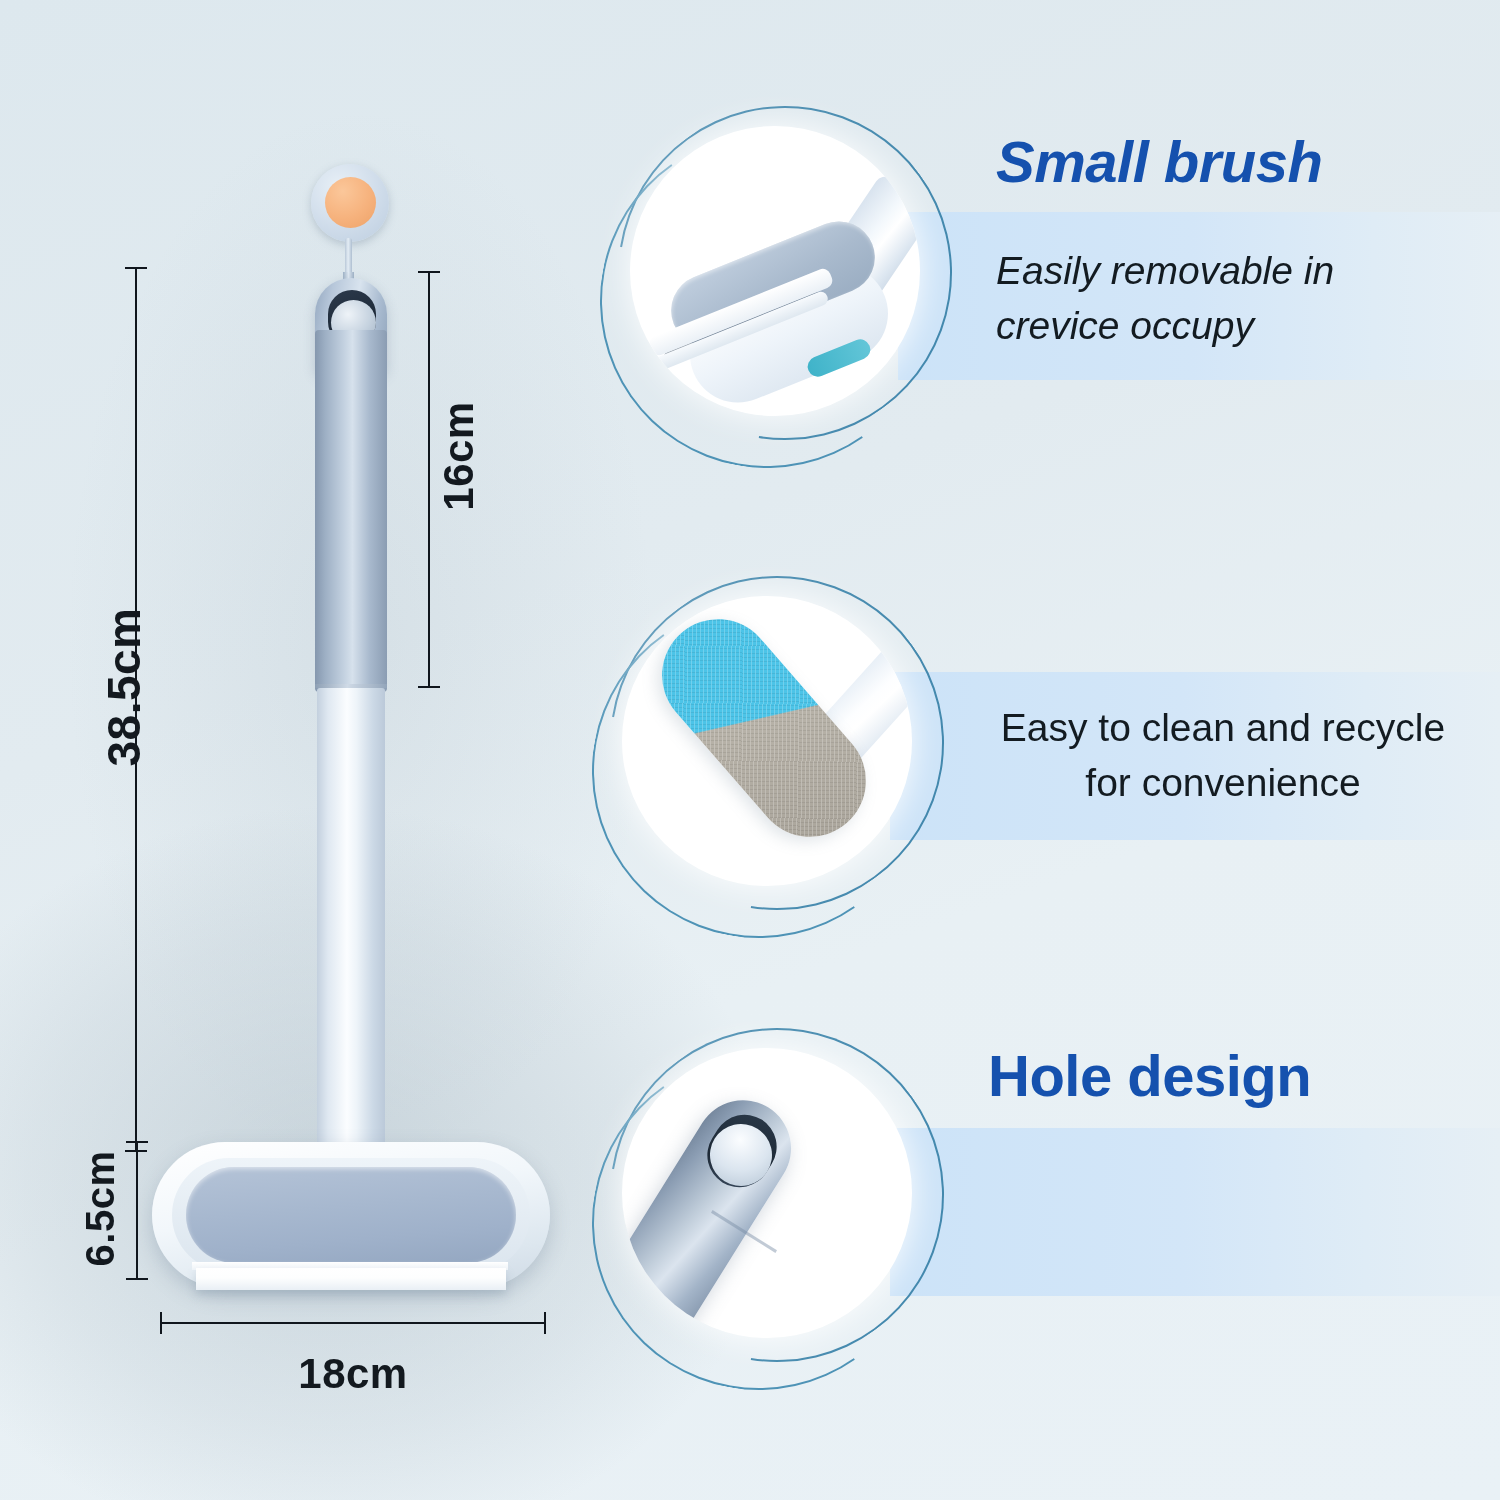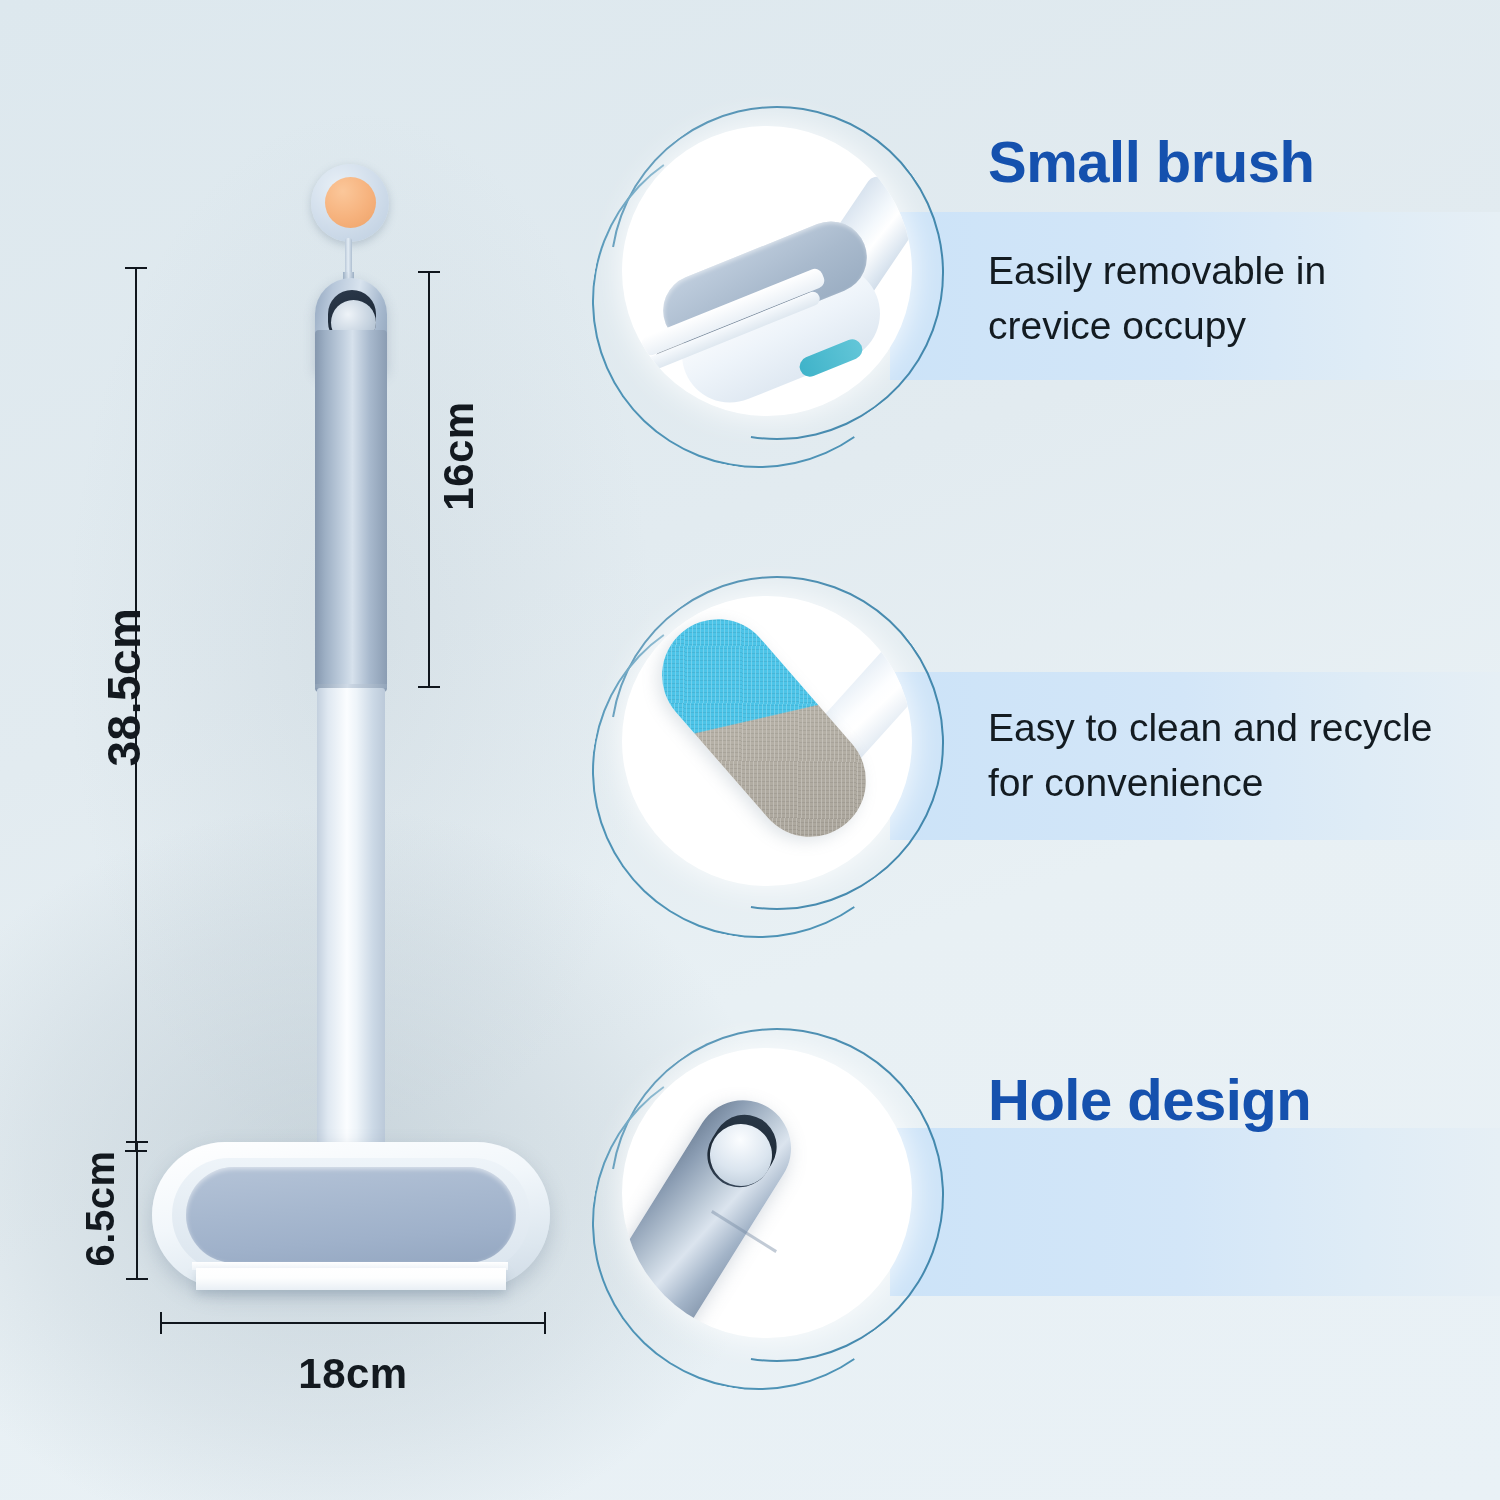--- a/index.html
+++ b/index.html
@@ -186,21 +186,21 @@
     </div>
 
     <div>
       <div class="tick-v" style="left:160px;top:1312px;"></div>
       <div class="dim-h" style="left:160px;top:1322px;width:386px;"></div>
       <div class="tick-v" style="left:544px;top:1312px;"></div>
       <div class="dim-label" style="left:160px;top:1350px;width:386px;text-align:center;font-size:42px;">18cm</div>
     </div>
   </div>
 
-  <div class="feature" style="left:0;top:0;width:1436px;height:500px;">
+  <div class="feature" style="left:8px;top:0;width:1436px;height:500px;font-style:italic;">
 
     <div class="txt-panel" style="left:890px;top:212px;width:610px;height:168px;"></div>
 
     <div class="circle-wrap" style="left:600px;top:96px;width:360px;height:380px;">
       <div class="arc" style="left:10px;top:10px;width:330px;height:330px;
            border-top-color:#3f86ac;border-right-color:#3f86ac;border-bottom-color:#3f86ac;
            transform:rotate(-36deg);"></div>
       <div class="arc" style="left:-8px;top:38px;width:330px;height:330px;
            border-left-color:#4e93b6;border-bottom-color:#4e93b6;
            transform:rotate(10deg);"></div>
@@ -232,21 +232,21 @@
            transform:rotate(10deg);"></div>
       <div class="circle-photo" style="left:22px;top:30px;width:290px;height:290px;">
         <div class="i2-handle"></div>
         <div class="i2-neck"></div>
         <div class="i2-clip"></div>
         <div class="i2-pad"></div>
         <div class="i2-tex"></div>
       </div>
     </div>
 
-    <div class="f-desc" style="left:988px;top:700px;width:470px;font-size:39px;">Easy to clean and recycle for convenience</div>
+    <div class="f-desc" style="left:988px;top:700px;width:470px;font-size:39px;text-align:center;">Easy to clean and recycle for convenience</div>
   </div>
 
   <div class="feature" style="left:0;top:0;width:1500px;height:1500px;">
 
     <div class="txt-panel" style="left:890px;top:1128px;width:610px;height:168px;"></div>
 
     <div class="circle-wrap" style="left:600px;top:1018px;width:360px;height:390px;">
       <div class="arc" style="left:10px;top:10px;width:330px;height:330px;
            border-top-color:#3f86ac;border-right-color:#3f86ac;border-bottom-color:#3f86ac;
            transform:rotate(-36deg);"></div>
@@ -254,16 +254,16 @@
            border-left-color:#4e93b6;border-bottom-color:#4e93b6;
            transform:rotate(10deg);"></div>
       <div class="circle-photo" style="left:22px;top:30px;width:290px;height:290px;">
         <div class="i3-body"></div>
         <div class="i3-hole-d"></div>
         <div class="i3-hole"></div>
         <div class="i3-seam"></div>
       </div>
     </div>
 
-    <div class="f-title" style="left:988px;top:1042px;font-size:58px;margin-top:24px;">Hole design</div>
+    <div class="f-title" style="left:988px;top:1042px;font-size:58px;">Hole design</div>
   </div>
 
 </div>
 
 </body></html>

